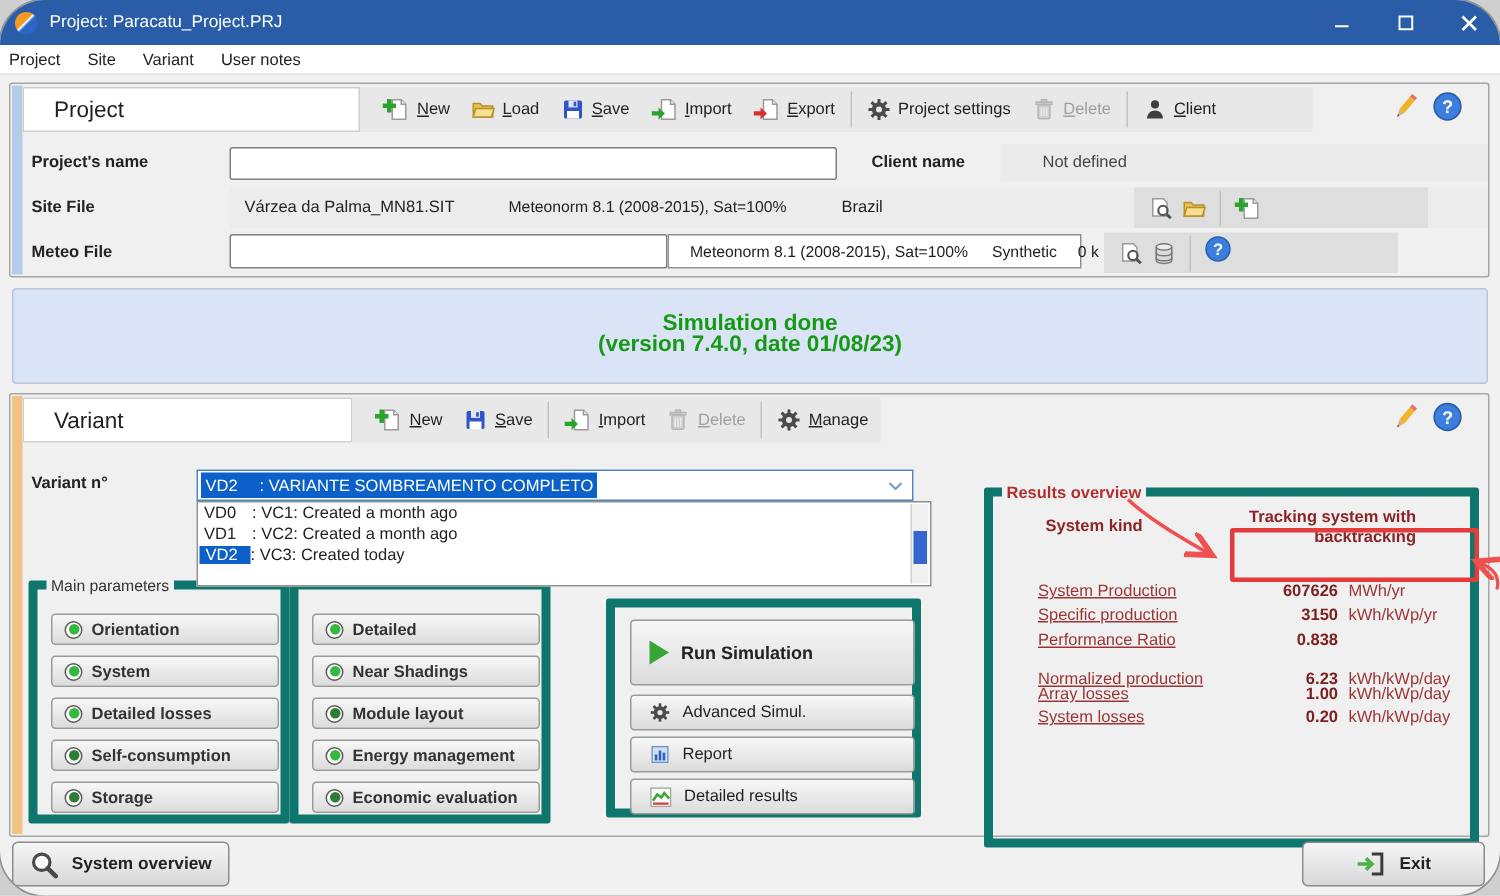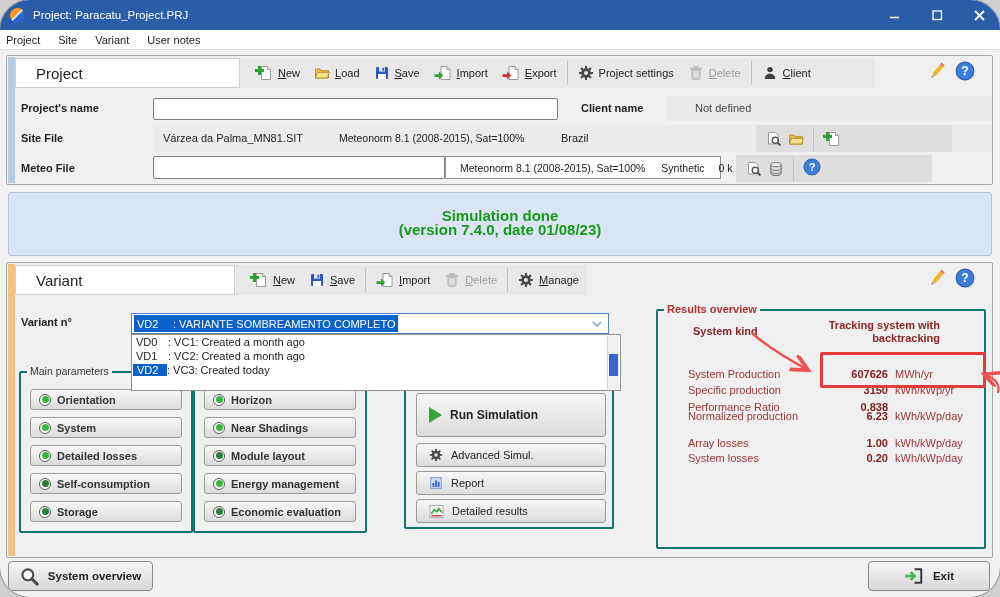--- a/index.html
+++ b/index.html
@@ -43,34 +43,34 @@
   .combosel{display:flex;align-items:center;background:#0b61c9;color:#fff;font-size:11px;height:17px;margin-left:2px;padding-right:3px;}
   .comboid{display:inline-block;width:36px;padding-left:3px;}
   .chev{position:absolute;right:6px;top:7px;}
   .ddlist{position:absolute;background:#fff;border:1px solid #909090;box-sizing:border-box;z-index:20;}
   .ddrow{display:flex;align-items:center;height:14px;font-size:11px;color:#222;}
   .ddid{display:inline-block;width:36px;padding-left:4px;box-sizing:border-box;}
   .ddid.hl{background:#0b61c9;color:#fff;width:34px;margin-left:1px;}
   .sbtrack{position:absolute;right:1px;top:1px;bottom:1px;width:11px;background:#f0f0f0;border-left:1px solid #d0d0d0;}
   .sbthumb{position:absolute;left:1px;width:9px;background:#3566cf;}
   
-  .fieldset{position:absolute;border:2px solid #0f766e;border-radius:2px;box-sizing:border-box;}
+  .fieldset{position:absolute;border:6px solid #0f766e;border-radius:2px;box-sizing:border-box;margin-top:16px;}
   .legend{position:absolute;top:-8px;left:6px;background:#f0f0f0;padding:0 3px;font-size:10.5px;color:#333;white-space:nowrap;}
   .legend.red{color:#b03030;font-weight:bold;font-size:11px;}
   .pbtn{position:absolute;left:9px;width:152px;height:21px;display:flex;align-items:center;gap:6px;padding-left:8px;background:linear-gradient(#f7f7f7,#dcdcdc);border:1px solid #9a9a9a;border-radius:3px;font-size:11px;font-weight:bold;color:#333;box-sizing:border-box;}
   .led{width:12px;height:12px;border-radius:50%;border:1px solid #5a5a5a;background:#fff;display:flex;align-items:center;justify-content:center;box-sizing:border-box;flex:0 0 auto;}
   .led i{width:7px;height:7px;border-radius:50%;display:block;}
   .led.bright i{background:#35b83e;}
   .led.dim i{background:#2e7d36;}
   .simbtn{position:absolute;left:10px;width:190px;display:flex;align-items:center;gap:8px;padding-left:12px;background:linear-gradient(#f7f7f7,#dcdcdc);border:1px solid #9a9a9a;border-radius:3px;font-size:11px;font-weight:bold;color:#222;box-sizing:border-box;}
   .play{width:0;height:0;border-left:13px solid #35a535;border-top:8px solid transparent;border-bottom:8px solid transparent;}
   
   .reshead{position:absolute;font-size:11px;font-weight:bold;color:#8b2525;}
   .resrow{position:absolute;left:0;width:100%;height:13px;font-size:11px;color:#9b3535;}
-  .resrow .rl{position:absolute;left:30px;white-space:nowrap;}
+  .resrow .rl{position:absolute;left:30px;white-space:nowrap;text-decoration:underline;}
   .resrow .rv{position:absolute;left:0;width:230px;text-align:right;font-weight:bold;color:#7d2020;}
   .resrow .ru{position:absolute;left:237px;white-space:nowrap;}
   
   .footbtn{position:absolute;display:flex;align-items:center;justify-content:center;gap:9px;background:linear-gradient(#f6f6f6,#d8d8d8);border:1px solid #8a8a8a;border-radius:4px;font-size:11.5px;font-weight:bold;color:#222;box-sizing:border-box;}
   
   .annrect{position:absolute;border:3px solid #e43b3b;border-radius:2px;z-index:30;}
   .annsvg{position:absolute;left:0;top:0;width:1000px;height:597px;pointer-events:none;z-index:31;}
 </style>
 </head>
 <body>
@@ -456,21 +456,21 @@
           </div>
         </div>
     </div>
 
     <div class="fieldset" style="left:186px;top:108px;width:174px;height:162px;">
       <div>
           <div class="pbtn" style="top: 16px;">
             <span class="led bright">
               <i></i>
             </span>
-            <span>Horizon</span>
+            <span>Detailed</span>
           </div>
           <div class="pbtn" style="top: 44px;">
             <span class="led bright">
               <i></i>
             </span>
             <span>Near Shadings</span>
           </div>
           <div class="pbtn" style="top: 72px;">
             <span class="led dim">
               <i></i>
@@ -530,21 +530,21 @@
           <div class="resrow" style="top: 73px;">
             <span class="rl">Specific production</span>
             <span class="rv">3150</span>
             <span class="ru">kWh/kWp/yr</span>
           </div>
           <div class="resrow" style="top: 90px;">
             <span class="rl">Performance Ratio</span>
             <span class="rv">0.838</span>
             <span class="ru"></span>
           </div>
-          <div class="resrow" style="top: 99px;">
+          <div class="resrow" style="top: 116px;">
             <span class="rl">Normalized production</span>
             <span class="rv">6.23</span>
             <span class="ru">kWh/kWp/day</span>
           </div>
           <div class="resrow" style="top: 126px;">
             <span class="rl">Array losses</span>
             <span class="rv">1.00</span>
             <span class="ru">kWh/kWp/day</span>
           </div>
           <div class="resrow" style="top: 141px;">

